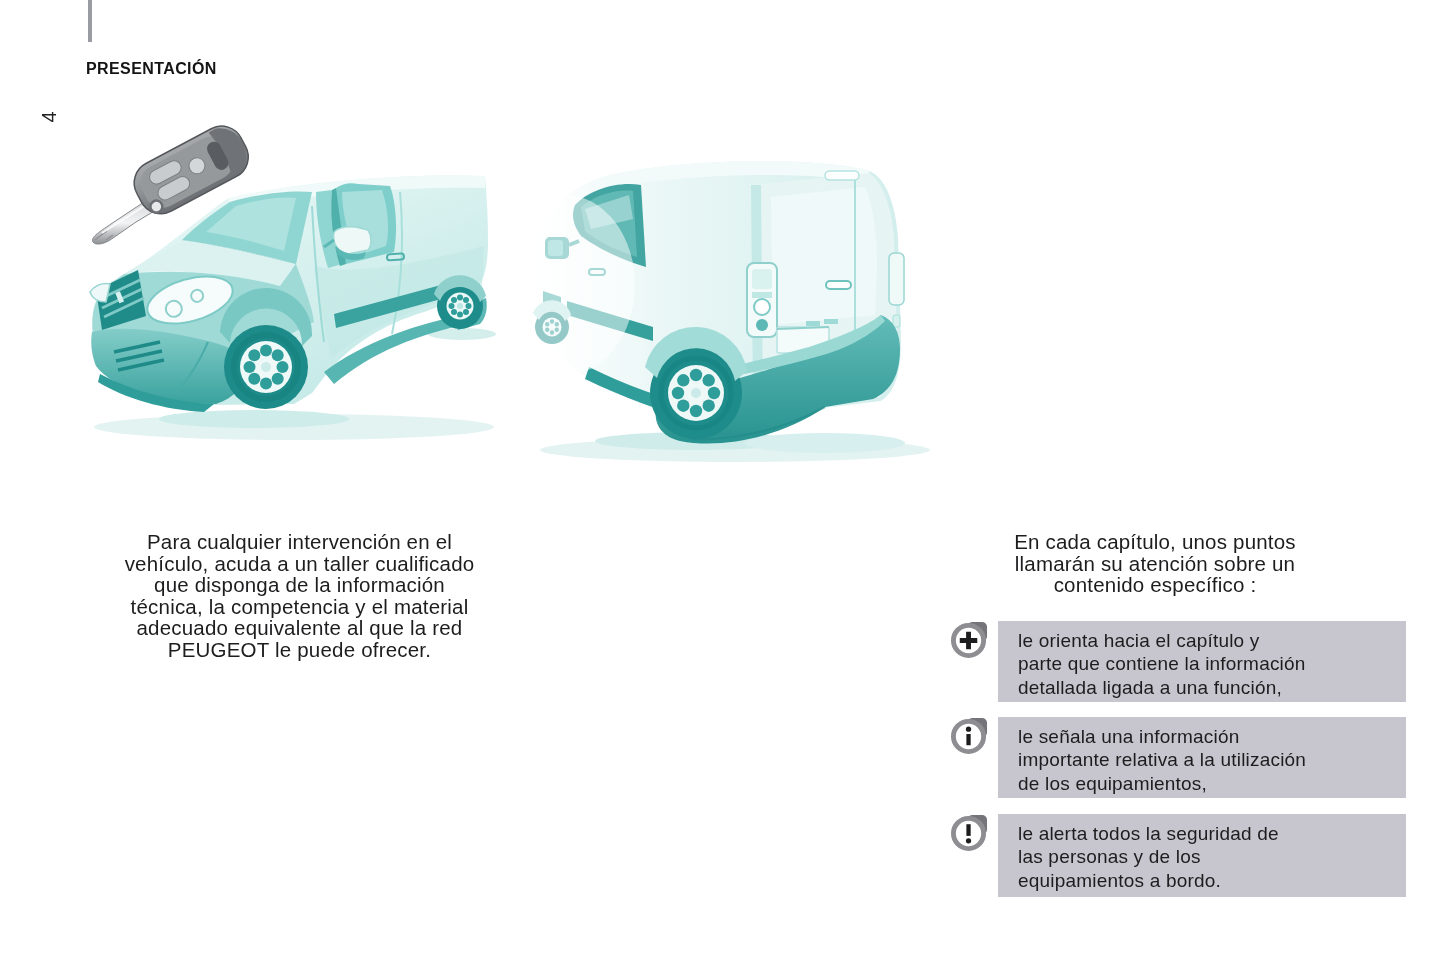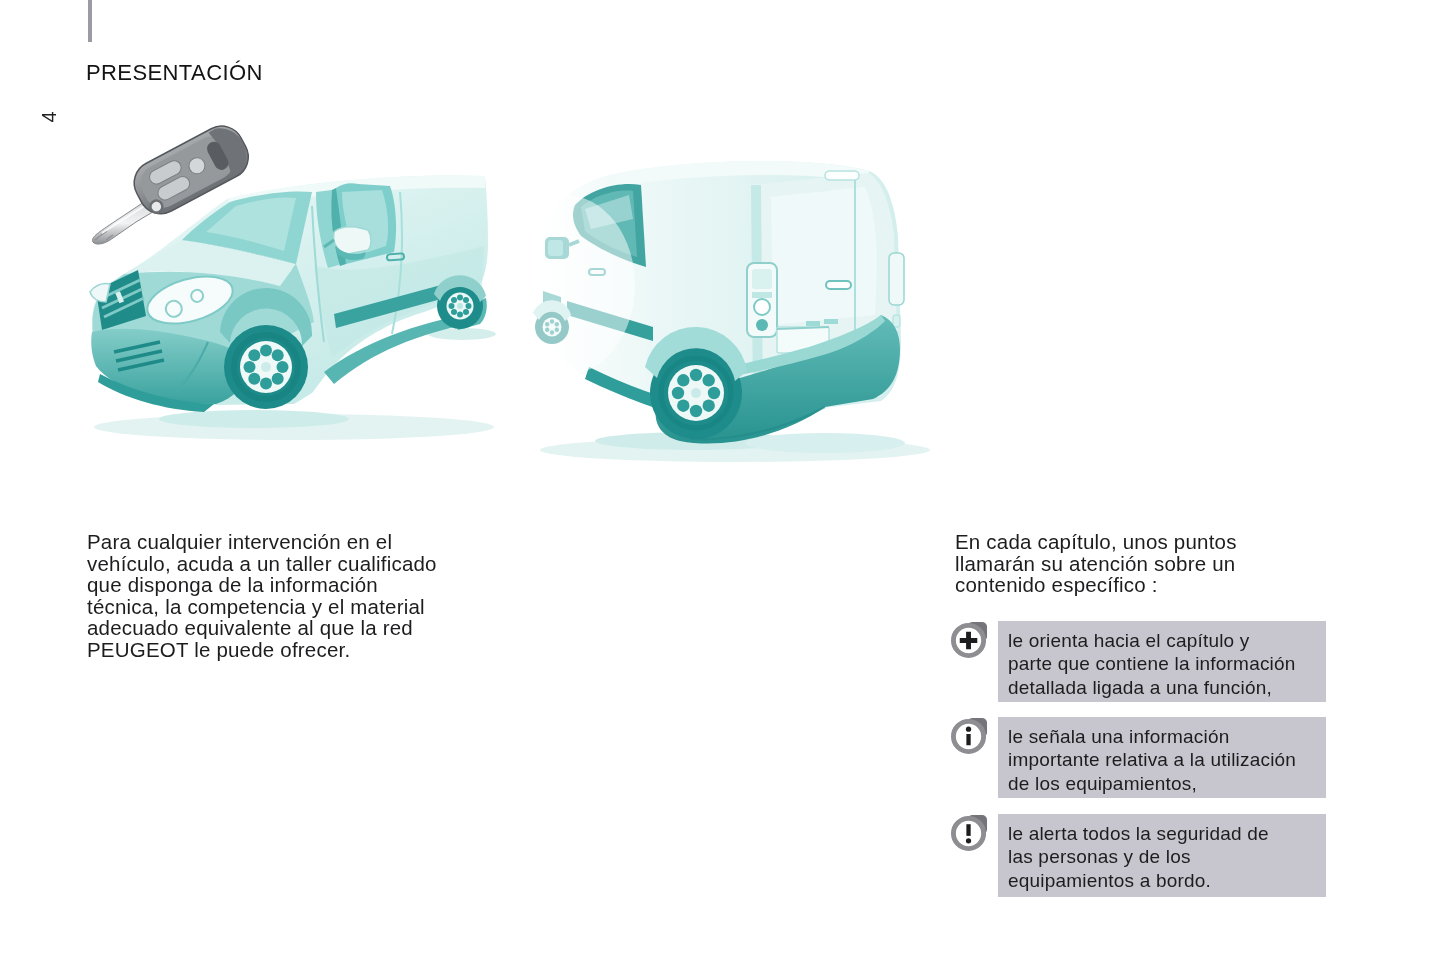--- a/index.html
+++ b/index.html
@@ -3,44 +3,44 @@
 <meta charset="utf-8">
 <style>
   html,body{margin:0;padding:0;background:#ffffff;}
   .page{
     position:relative;width:1445px;height:964px;background:#ffffff;overflow:hidden;
     font-family:"Liberation Sans",sans-serif;color:#1d1d1f;
   }
   .top-rule{position:absolute;left:88px;top:0;width:4px;height:42px;background:#9b9ba3;}
   .title{
     position:absolute;left:86px;top:60px;margin:0;
-    font-size:22px;font-weight:normal;letter-spacing:0.4px;color:#141414;
+    font-size:16px;font-weight:bold;letter-spacing:0.4px;color:#141414;
   }
   .page-num{
     position:absolute;left:36px;top:104px;width:30px;height:26px;
     font-size:20px;color:#222;text-align:center;
     transform:rotate(-90deg);
   }
   .illus{position:absolute;}
   .key-fob{left:86px;top:112px;width:185px;height:135px;}
   .van-front{left:84px;top:146px;width:415px;height:302px;}
   .van-rear{left:525px;top:145px;width:415px;height:325px;}
   .col{
     position:absolute;top:531px;margin:0;
     font-size:20.5px;line-height:21.6px;letter-spacing:0.2px;
-    white-space:pre-line;color:#1d1d1f;
+    white-space:pre-line;color:#1d1d1f;text-align:center;
   }
   .col1{left:87px;width:425px;}
   .col2{left:519px;width:432px;}
   .col3{left:955px;width:400px;}
   .callout-icon{position:absolute;left:951px;width:37px;height:37px;}
   .ic-1{top:621px;} .ic-2{top:717px;} .ic-3{top:814px;}
   .callout-box{
-    position:absolute;left:998px;width:328px;box-sizing:border-box;
-    background:#c7c6ce;padding:8px 10px;
+    position:absolute;left:998px;width:408px;box-sizing:border-box;
+    background:#c7c6ce;padding:8px 20px;
     font-size:19px;line-height:23.4px;letter-spacing:0.2px;
     white-space:pre-line;color:#1d1d1f;
   }
   .box-1{top:621px;height:81px;}
   .box-2{top:717px;height:81px;}
   .box-3{top:814px;height:83px;}
 </style>
 </head>
 <body>
 

